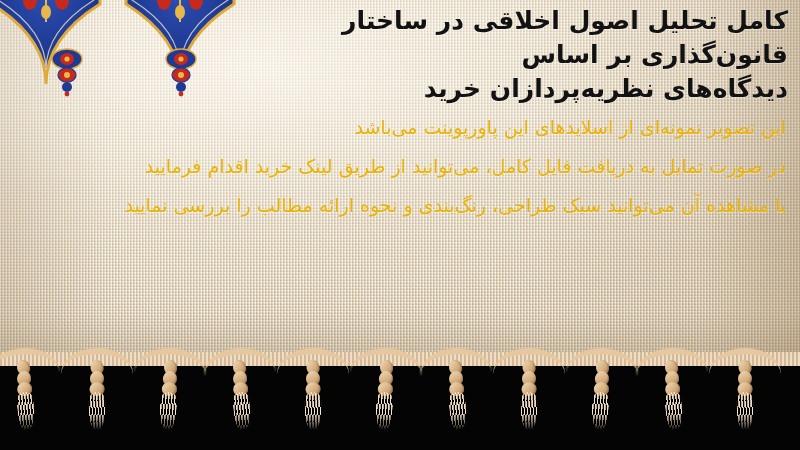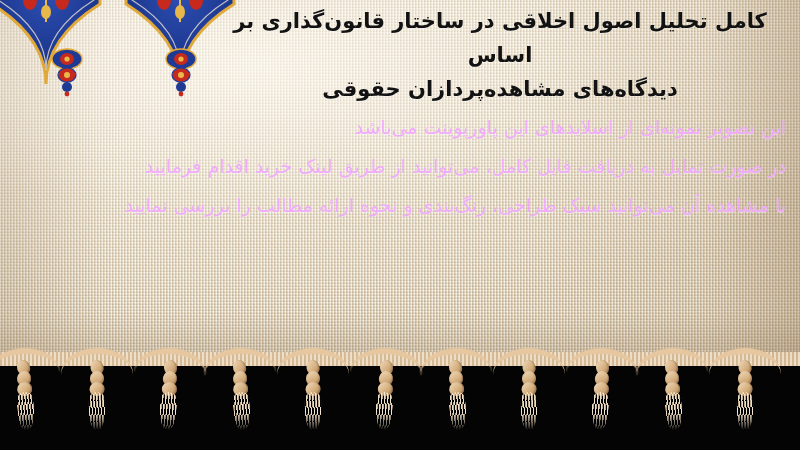--- a/index.html
+++ b/index.html
@@ -143,35 +143,35 @@
     top: -34px;
   }
   .pendant { position: absolute; }
 
   
   .title-block {
     position: absolute;
     right: 12px;
     top: 4px;
     width: 576px;
-    text-align: center;
+    text-align: right;
     color: #121212;
-    font-size: 21px;
+    font-size: 25px;
     font-weight: bold;
     line-height: 34px;
     letter-spacing: 0px;
     text-shadow: 0 1px 0 rgba(255,255,255,0.35);
   }
   .body-block {
     position: absolute;
     right: 14px;
     top: 108px;
     width: 772px;
     text-align: right;
-    color: #f0abfc;
+    color: #eab308;
     font-size: 19px;
     line-height: 39px;
     text-shadow: 0 1px 0 rgba(255,255,255,0.3);
   }
   .body-block .line { display: block; white-space: nowrap; }
 </style>
 </head>
 <body>
 
 <div id="slide">
@@ -267,21 +267,21 @@
     <ellipse cx="20" cy="11" rx="7" ry="6" fill="#c8291d"></ellipse>
     <ellipse cx="20" cy="11" rx="2.6" ry="2.6" fill="#e8b84a"></ellipse>
     <ellipse cx="20" cy="27" rx="9" ry="7" fill="#c8291d" stroke="#1e3a94" stroke-width="1.2"></ellipse>
     <ellipse cx="20" cy="27" rx="3" ry="3" fill="#e8b84a"></ellipse>
     <ellipse cx="20" cy="39" rx="5" ry="5" fill="#1e3a94"></ellipse>
     <circle cx="20" cy="46" r="2.4" fill="#c8291d"></circle>
   </svg>
 
   <div class="title-block">
     <div>کامل تحلیل اصول اخلاقی در ساختار قانون‌گذاری بر اساس</div>
-    <div>دیدگاه‌های مشاهده‌پردازان حقوقی</div>
+    <div>دیدگاه‌های نظریه‌پردازان خرید</div>
   </div>
 
   <div class="body-block">
     <span class="line">این تصویر نمونه‌ای از اسلایدهای این پاورپوینت می‌باشد</span>
     <span class="line">در صورت تمایل به دریافت فایل کامل، می‌توانید از طریق لینک خرید اقدام فرمایید</span>
     <span class="line">با مشاهده آن می‌توانید سبک طراحی، رنگ‌بندی و نحوه ارائه مطالب را بررسی نمایید</span>
   </div>
 
   <div class="fringe-row" id="fringe-row">
       <div class="tassel" style="left: 12px; transform: rotate(-3deg);">

